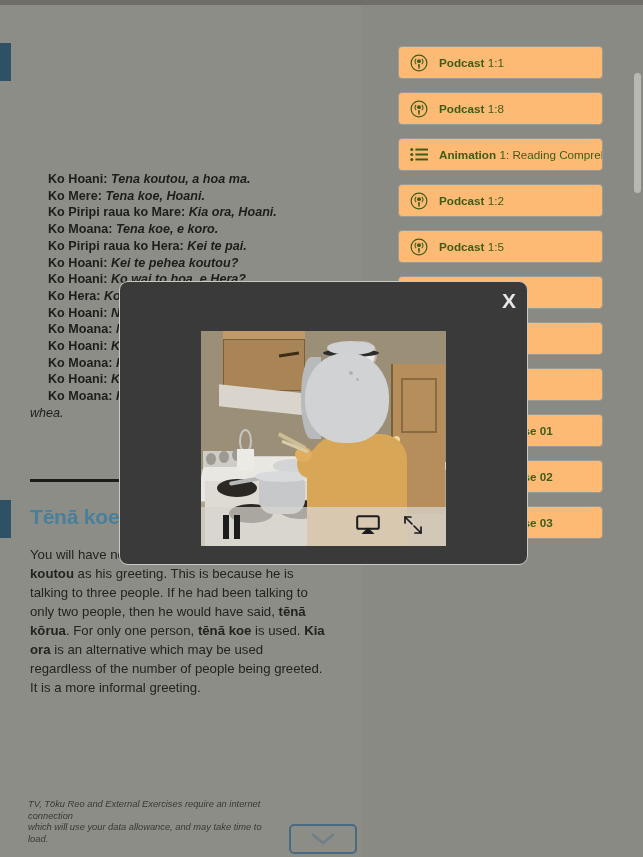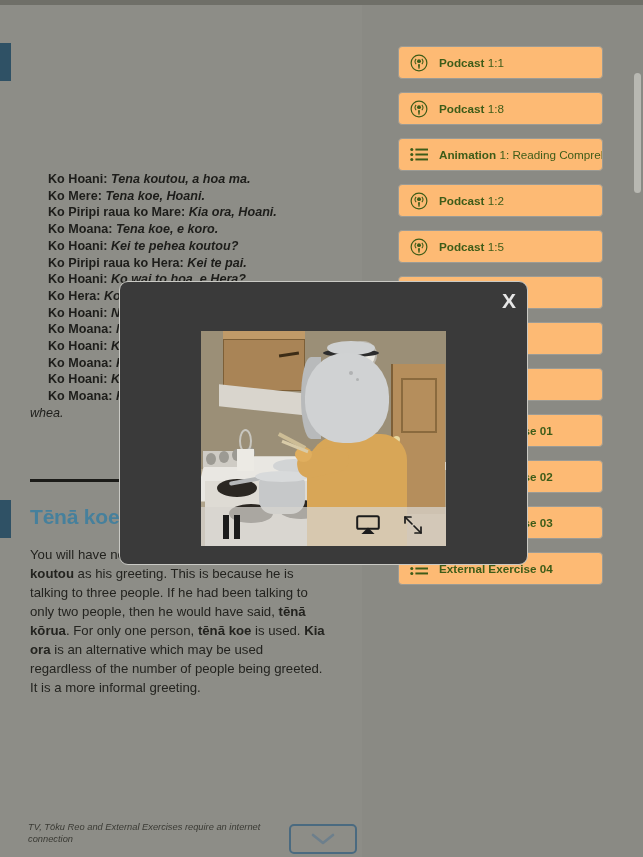--- a/index.html
+++ b/index.html
@@ -324,22 +324,22 @@
   <div class="content">
 
     <div class="accent-bar" style="top:38px;"></div>
 
 
     <div class="dialogue" style="top:166px;">
       <div class="dline"><span class="spk">Ko Hoani:</span> <span class="utt">Tena koutou, a hoa ma.</span></div>
       <div class="dline"><span class="spk">Ko Mere:</span> <span class="utt">Tena koe, Hoani.</span></div>
       <div class="dline"><span class="spk">Ko Piripi raua ko Mare:</span> <span class="utt">Kia ora, Hoani.</span></div>
       <div class="dline"><span class="spk">Ko Moana:</span> <span class="utt">Tena koe, e koro.</span></div>
+      <div class="dline"><span class="spk">Ko Piripi raua ko Hera:</span> <span class="utt">Kei te pai.</span></div>
       <div class="dline"><span class="spk">Ko Hoani:</span> <span class="utt">Kei te pehea koutou?</span></div>
-      <div class="dline"><span class="spk">Ko Piripi raua ko Hera:</span> <span class="utt">Kei te pai.</span></div>
       <div class="dline"><span class="spk">Ko Hoani:</span> <span class="utt">Ko wai to hoa, e Hera?</span></div>
       <div class="dline"><span class="spk">Ko Hera:</span> <span class="utt">Ko Moana.</span></div>
       <div class="dline"><span class="spk">Ko Hoani:</span> <span class="utt">No hea koe, Moana?</span></div>
       <div class="dline"><span class="spk">Ko Moana:</span> <span class="utt">No Te Kauwhata.</span></div>
       <div class="dline"><span class="spk">Ko Hoani:</span> <span class="utt">Kei hea to kainga inaianei?</span></div>
       <div class="dline"><span class="spk">Ko Moana:</span> <span class="utt">Kei Te Rapa.</span></div>
       <div class="dline"><span class="spk">Ko Hoani:</span> <span class="utt">Ko wai o matua, e hine?</span></div>
       <div class="dline"><span class="spk">Ko Moana:</span> <span class="utt">Ko Piri Herewini raua ko Ani Te</span></div>
       <div class="dcont">whea.</div>
     </div>
@@ -347,20 +347,21 @@
     <div class="divider" style="top:474px;"></div>
 
     <div class="accent-bar" style="top:495px;"></div>
     <div class="heading" style="top:500px;"><span>Tēnā koe</span> <span class="sub">Saying ‘hello’</span></div>
 
     <div class="para" style="top:540px;"><span>You will have noticed that Hoani says </span><b>tena koutou</b><span> as his greeting. This is because he is talking to three people. If he had been talking to only two people, then he would have said, </span><b>tēnā kōrua</b><span>. For only one person, </span><b>tēnā koe</b><span> is used. </span><b>Kia ora</b><span> is an alternative which may be used regardless of the number of people being greeted. It is a more informal greeting.</span></div>
 
 
     <div class="footer-note">
       <div>TV, Tōku Reo and External Exercises require an internet connection</div>
+      <div>which will use your data allowance, and may take time to load.</div>
     </div>
 
     <div class="chev-btn">
       <span>
         <svg width="26" height="14" viewBox="0 0 26 14">
           <path d="M3 3 L13 11 L23 3" fill="none" stroke="#6d7f8c" stroke-width="2.6" stroke-linecap="round" stroke-linejoin="round"></path>
         </svg>
       </span>
     </div>
   </div>
@@ -501,33 +502,20 @@
             <circle cx="2" cy="8" r="1.7" fill="#3d5c18"></circle>
             <circle cx="2" cy="13.5" r="1.7" fill="#3d5c18"></circle>
             <rect x="6" y="1.4" width="14" height="2.2" fill="#3d5c18"></rect>
             <rect x="6" y="6.9" width="14" height="2.2" fill="#3d5c18"></rect>
             <rect x="6" y="12.4" width="14" height="2.2" fill="#3d5c18"></rect>
           </svg>
       </span>
       <span class="lbl"><b>External Exercise 03</b><span></span></span>
     </div>
 
-    <div class="sbtn">
-      <span class="ic">
-        <svg width="18" height="15" viewBox="0 0 20 16">
-            <circle cx="2" cy="2.5" r="1.7" fill="#3d5c18"></circle>
-            <circle cx="2" cy="8" r="1.7" fill="#3d5c18"></circle>
-            <circle cx="2" cy="13.5" r="1.7" fill="#3d5c18"></circle>
-            <rect x="6" y="1.4" width="14" height="2.2" fill="#3d5c18"></rect>
-            <rect x="6" y="6.9" width="14" height="2.2" fill="#3d5c18"></rect>
-            <rect x="6" y="12.4" width="14" height="2.2" fill="#3d5c18"></rect>
-          </svg>
-      </span>
-      <span class="lbl"><b>External Exercise 04</b><span></span></span>
-    </div>
   </div>
 
   <div class="scrollbar-track">
     <div class="scrollbar-thumb"></div>
   </div>
 
   <div class="modal">
 
     <div class="modal-close">X</div>
 

